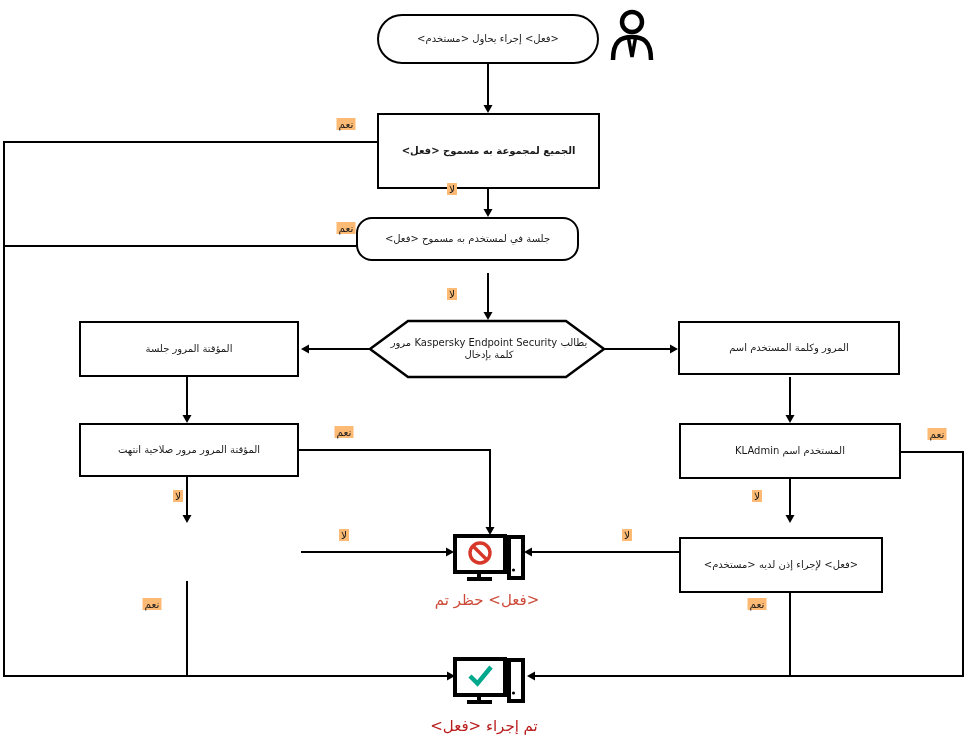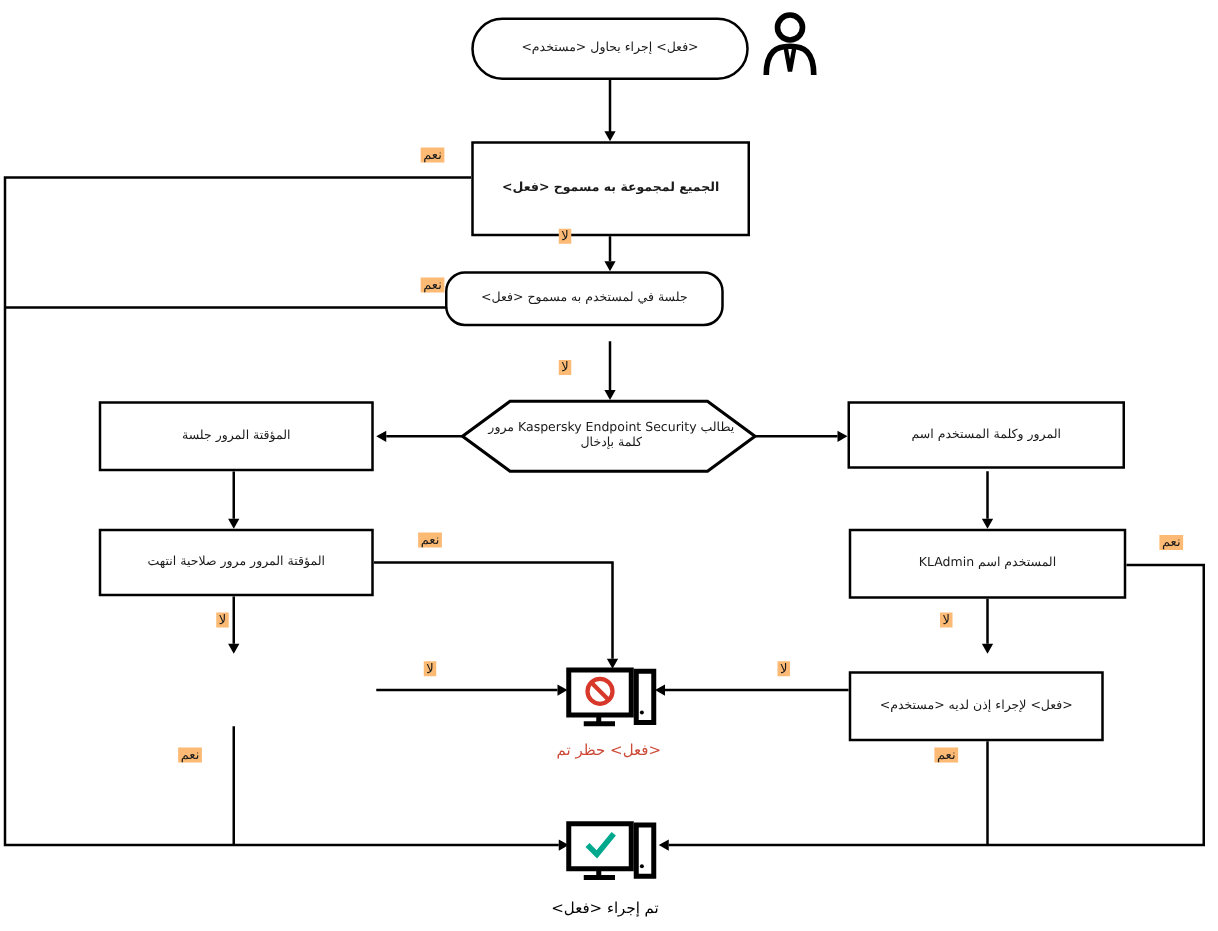--- a/index.html
+++ b/index.html
@@ -19,24 +19,24 @@
   .oval{border-radius:26px;}
   .hex-label{
     position:absolute;display:flex;align-items:center;justify-content:center;
     text-align:center;box-sizing:border-box;
   }
   .edge-label{
     position:absolute;transform:translate(-50%,-50%);font-size:10.5px;color:#1a1a1a;
     white-space:nowrap;direction:rtl;background:#fdba74;padding:0 2px;
   }
   .caption{
-    position:absolute;transform:translate(-50%,-50%);font-size:12px;white-space:nowrap;direction:rtl;
+    position:absolute;transform:translate(-50%,-50%);font-size:15px;white-space:nowrap;direction:rtl;
   }
   .caption-blocked{color:#cd4a38;}
-  .caption-done{color:#000000;}
+  .caption-done{color:#b91c1c;}
 </style>
 </head>
 <body>
 
 <div id="stage">
 
   <svg id="wires" viewBox="0 0 974 745" xmlns="http://www.w3.org/2000/svg">
     <g stroke="#000" stroke-width="2" fill="none">
 
       <path d="M488 64 L488 106"></path>

